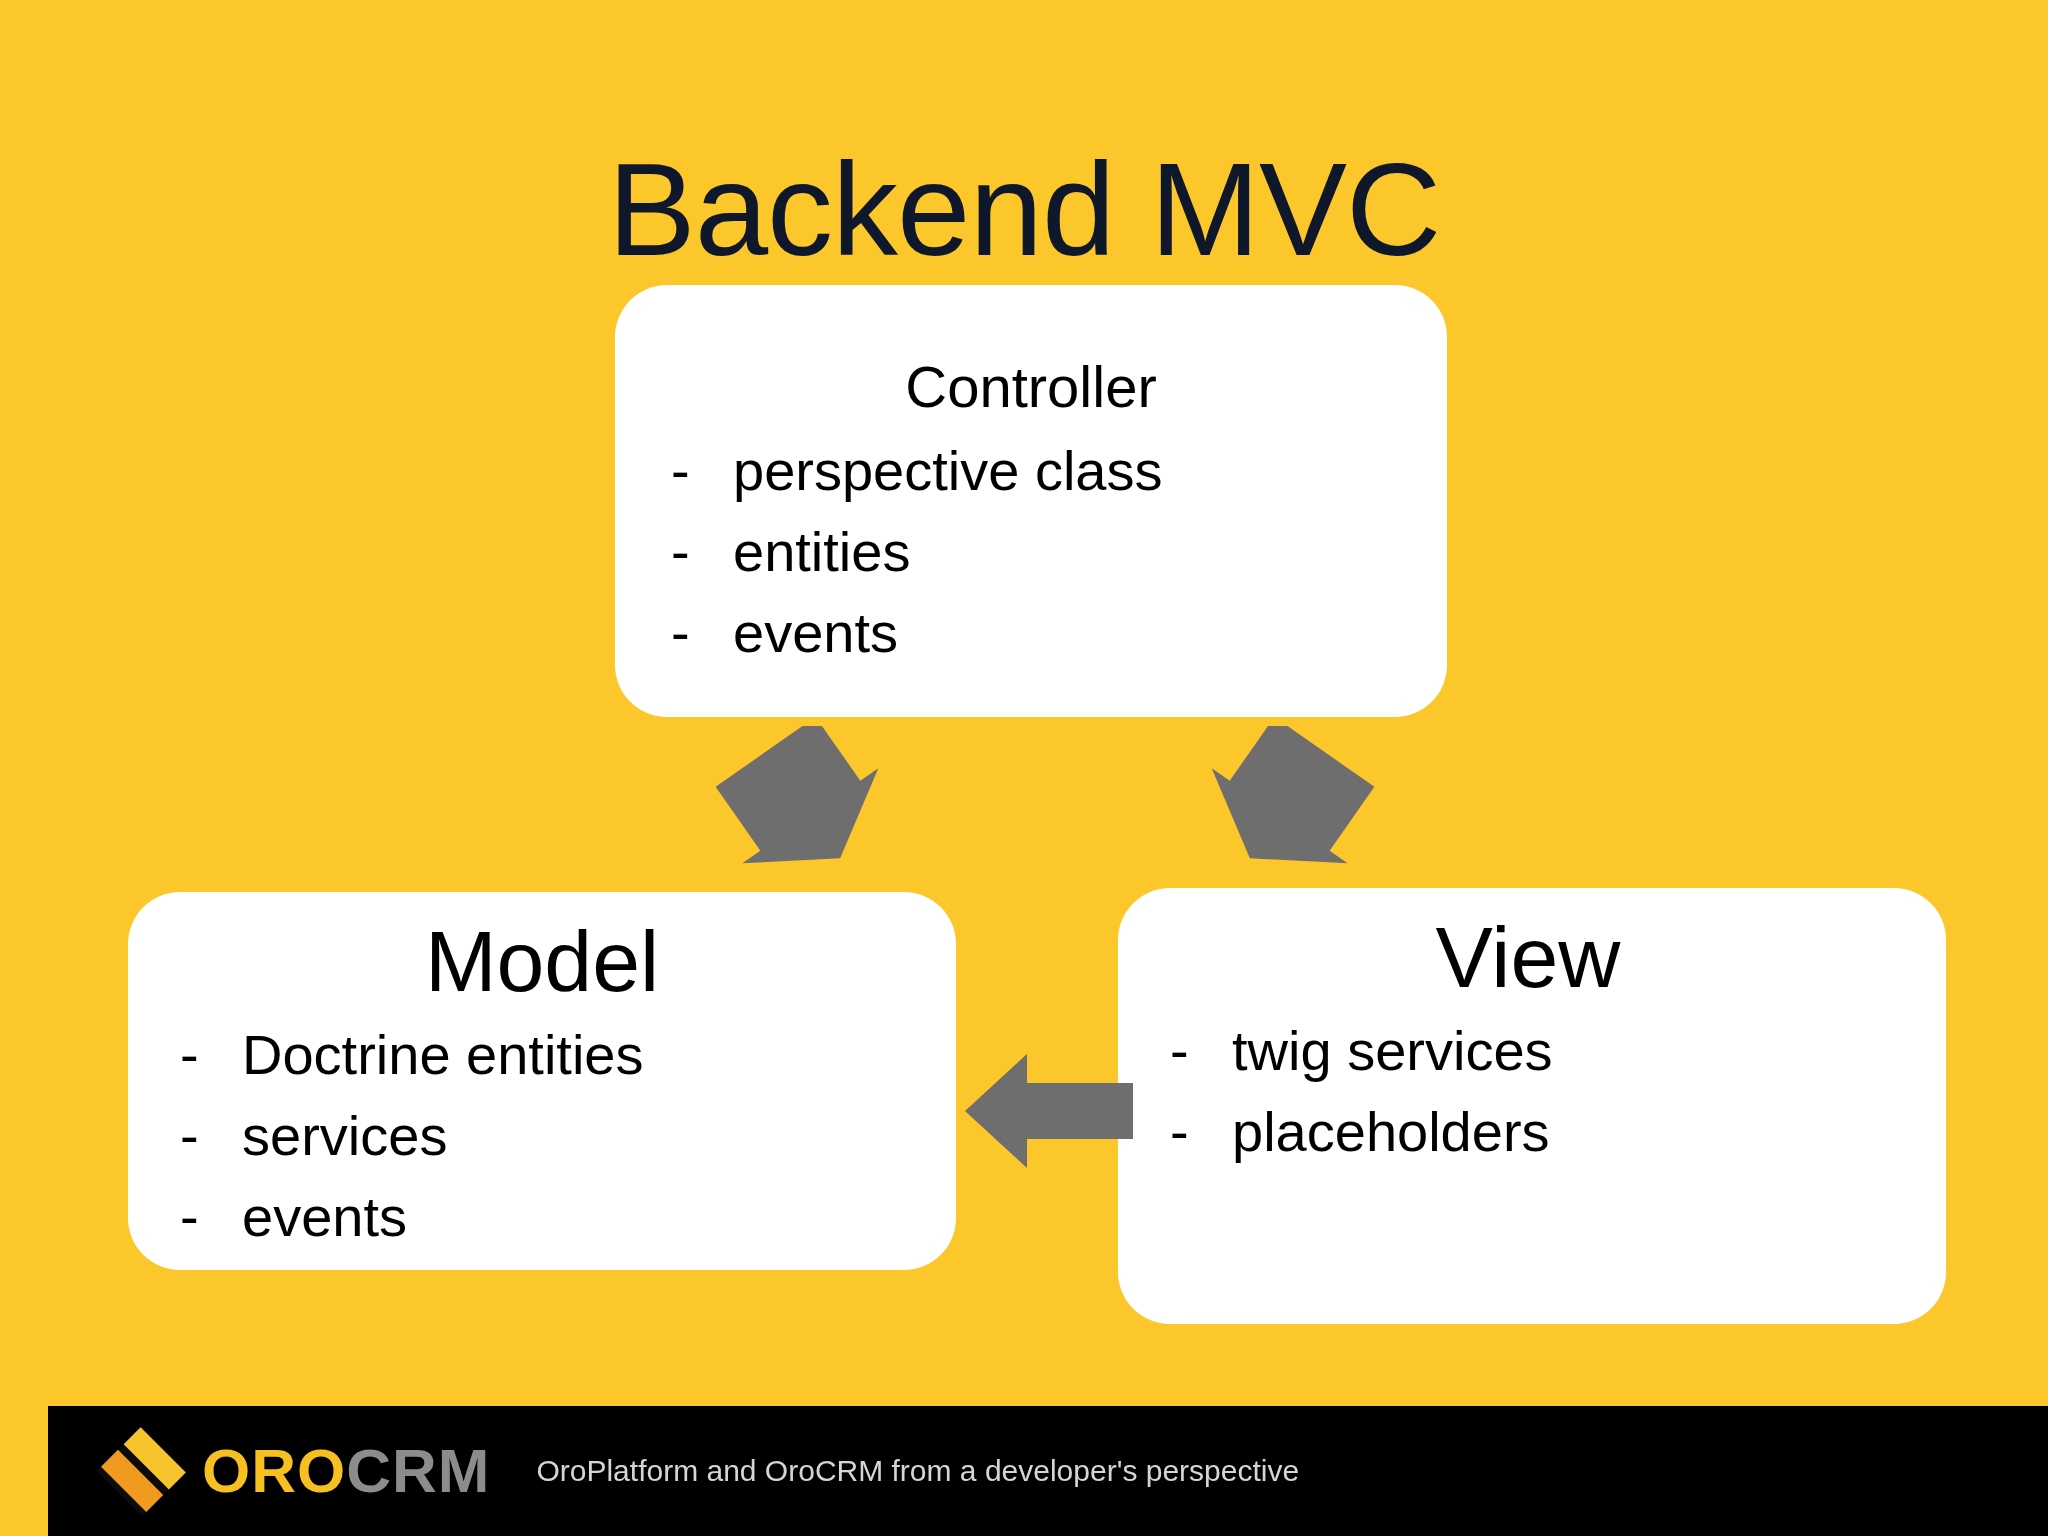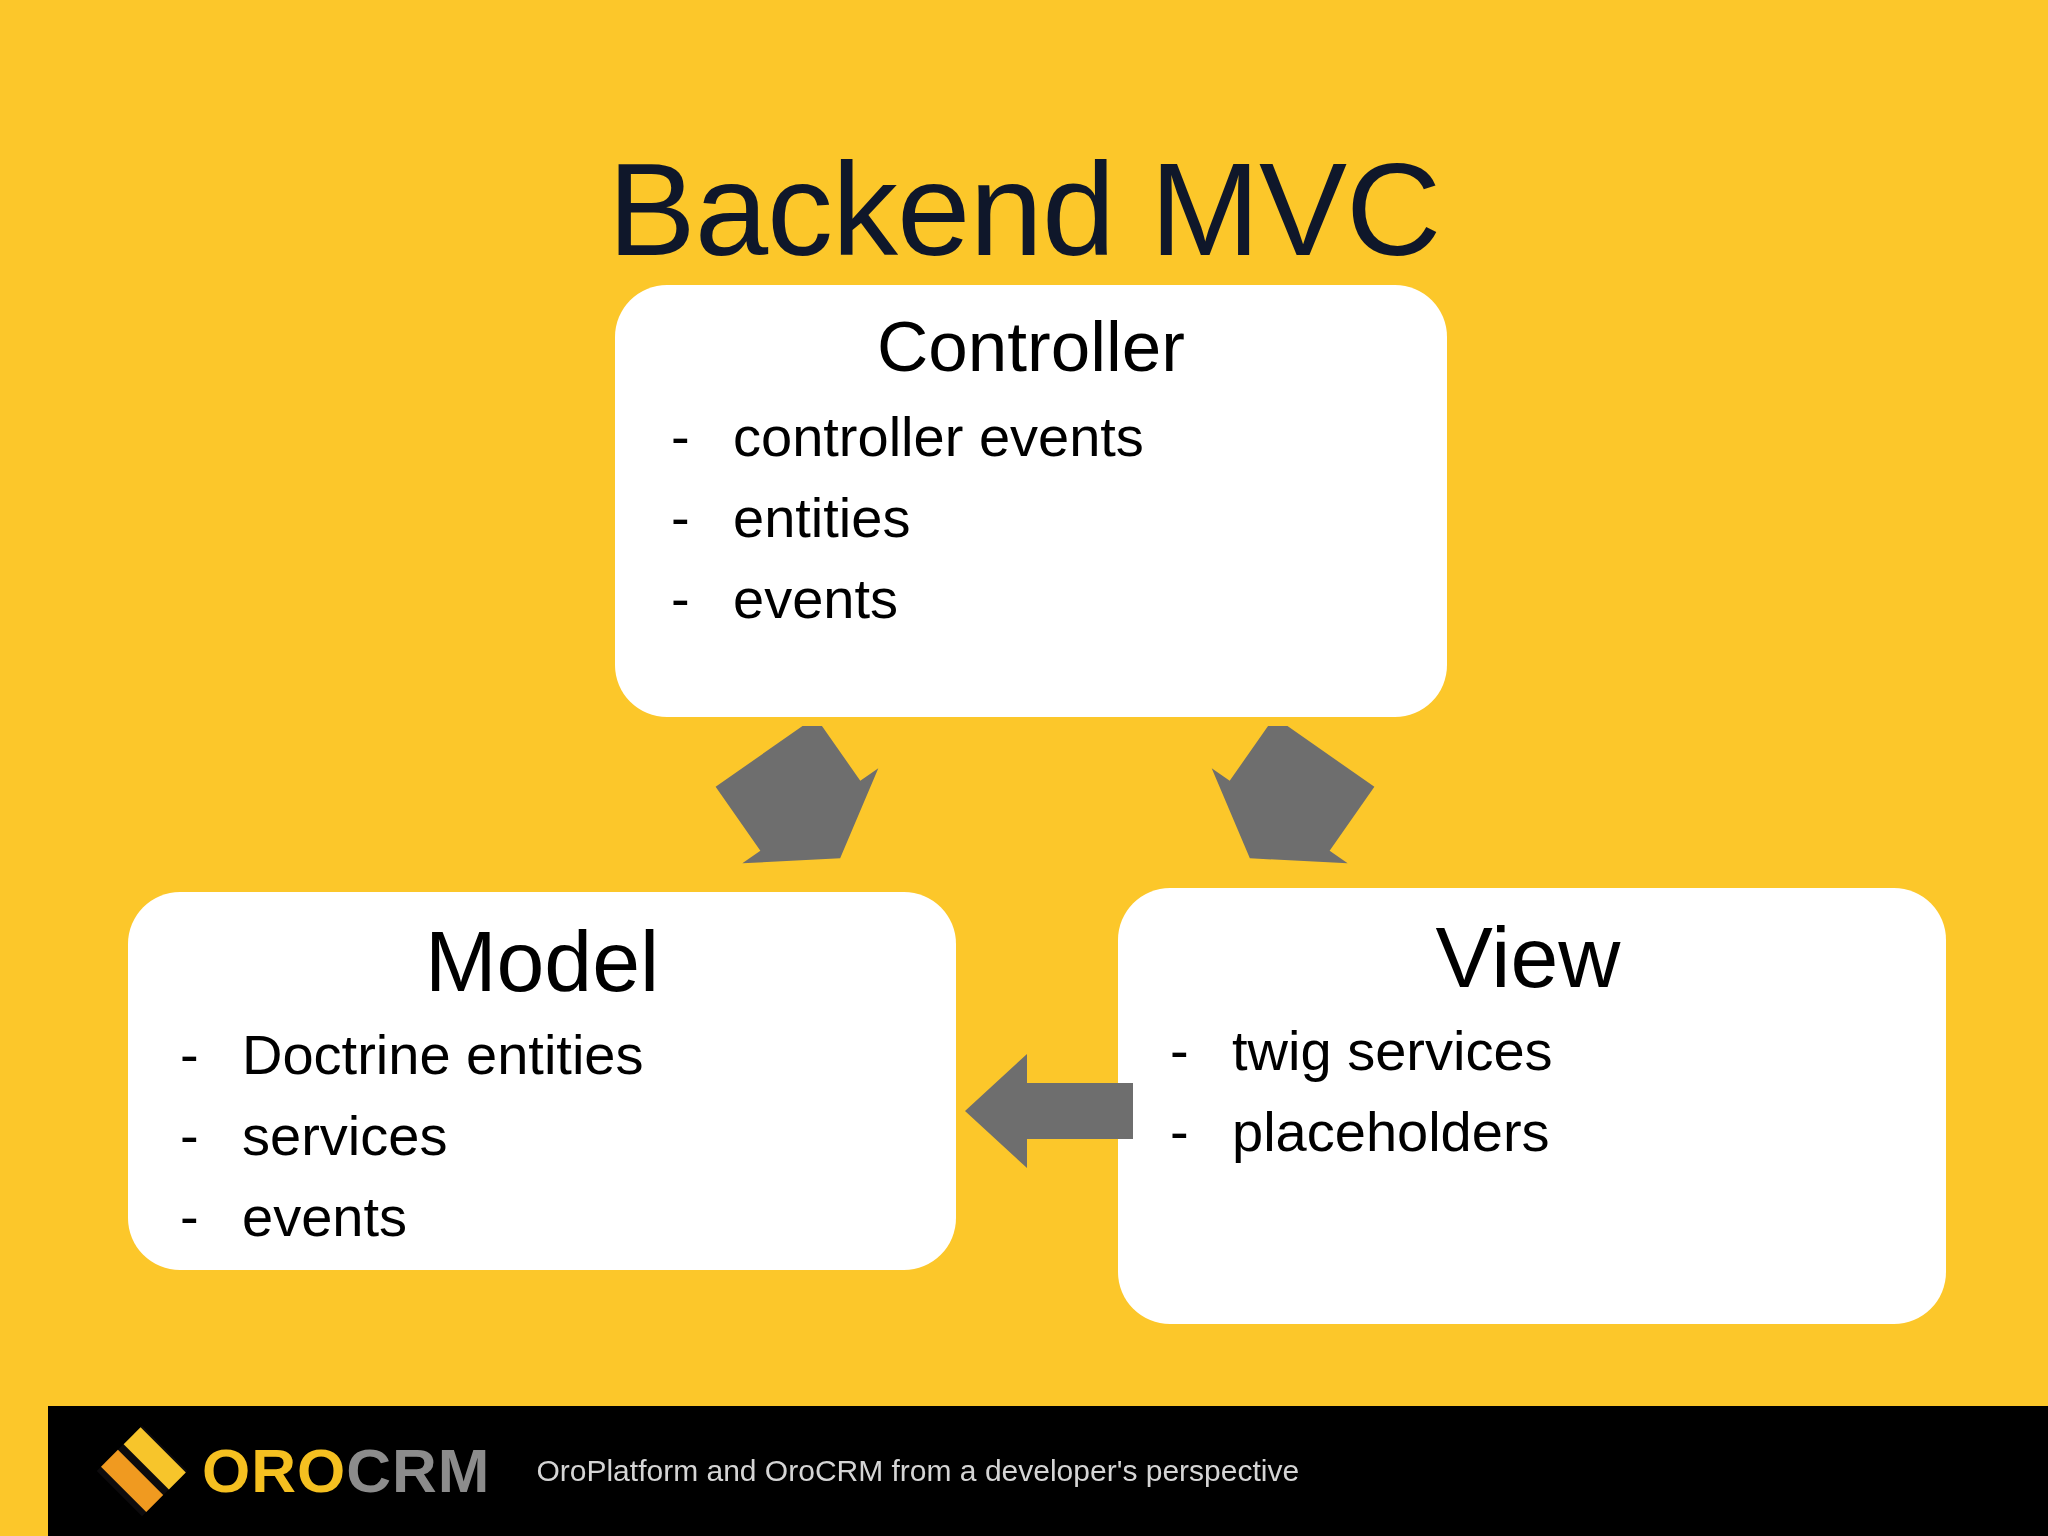--- a/index.html
+++ b/index.html
@@ -71,21 +71,21 @@
   }
 
   
   #card-controller {
     left: 615px;
     top: 285px;
     width: 832px;
     height: 432px;
     padding: 26px 0 0 0;
   }
-  #card-controller .card-title { font-size: 71px; }
+  #card-controller .card-title { font-size: 58px; margin-top: 47px; }
   #card-controller .bullets {
     margin-top: 26px;
     padding-left: 56px;
   }
   #card-controller .bullet { margin-bottom: 22px; }
 
   
   #card-model {
     left: 128px;
     top: 892px;
@@ -159,21 +159,21 @@
 
 <div id="slide">
 
   <h1 id="slide-title">Backend MVC</h1>
 
   <div class="card" id="card-controller">
     <div class="card-title">Controller</div>
     <ul class="bullets">
       <li class="bullet">
         <span class="dash">-</span>
-        <span class="btext">controller events</span>
+        <span class="btext">perspective class</span>
       </li>
       <li class="bullet">
         <span class="dash">-</span>
         <span class="btext">entities</span>
       </li>
       <li class="bullet">
         <span class="dash">-</span>
         <span class="btext">events</span>
       </li>
     </ul>

